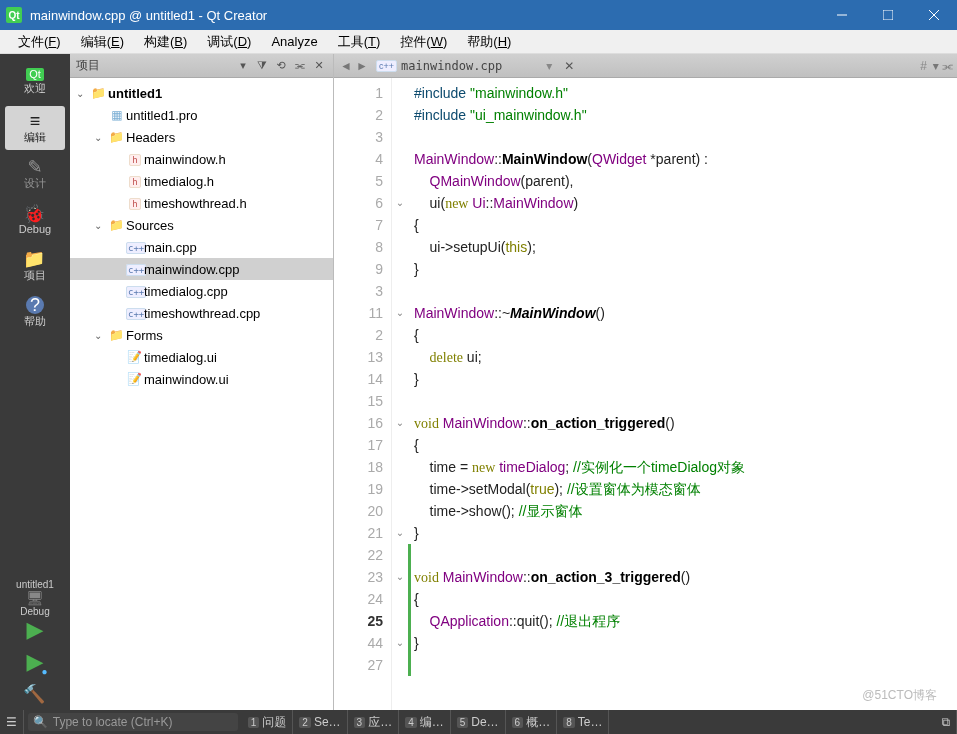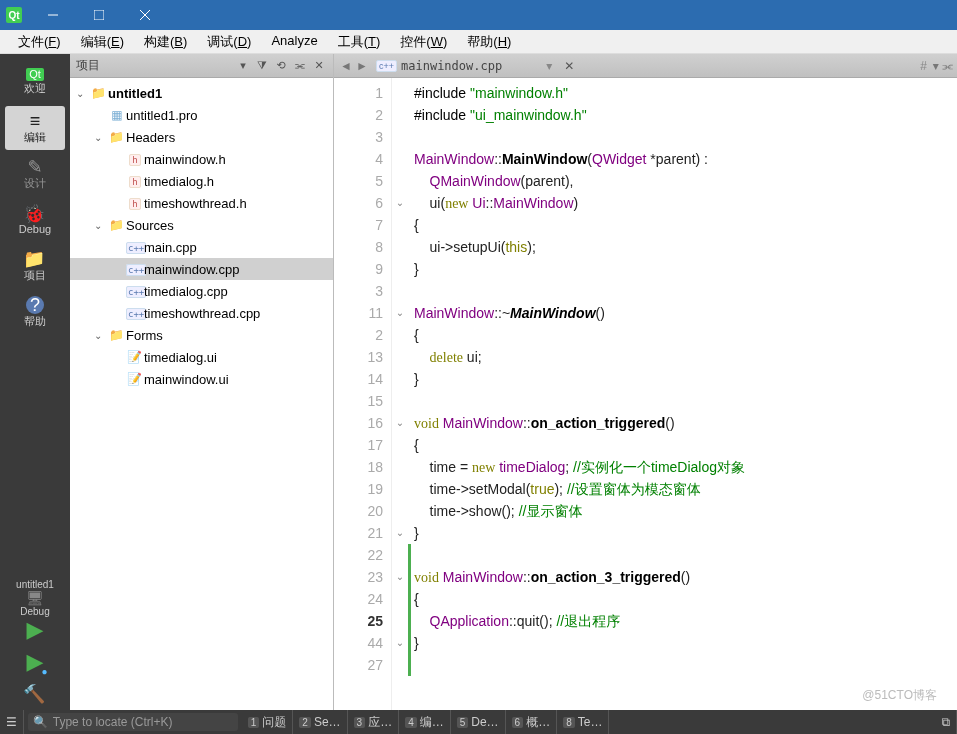--- a/index.html
+++ b/index.html
@@ -5,21 +5,21 @@
 * { margin: 0; padding: 0; box-sizing: border-box; font-family: "Segoe UI", "Microsoft YaHei", sans-serif; }
 body { width: 957px; height: 734px; overflow: hidden; background: #fff; font-size: 13px; }
 
 .titlebar { height: 30px; background: #2c6cb0; color: #fff; display: flex; align-items: center; padding-left: 6px; }
 .titlebar .qt-icon { width: 16px; height: 16px; background: #41cd52; border-radius: 2px; margin-right: 8px; display: flex; align-items: center; justify-content: center; font-size: 10px; font-weight: bold; color: #fff; }
 .titlebar .title-text { flex: 1; font-size: 13px; }
 .titlebar .win-controls { display: flex; height: 100%; }
 .titlebar .win-btn { width: 46px; height: 100%; display: flex; align-items: center; justify-content: center; cursor: pointer; }
 .titlebar .win-btn svg { fill: none; stroke: #fff; stroke-width: 1; }
 
-.menubar { height: 24px; background: #f0f0f0; display: flex; padding-left: 8px; border-bottom: 1px solid #ddd; font-size: 13px; }
+.menubar { height: 24px; background: #f0f0f0; display: flex; align-items: center; padding-left: 8px; border-bottom: 1px solid #ddd; font-size: 13px; }
 .menubar .menu-item { padding: 3px 10px; cursor: pointer; }
 .menubar .menu-item u { text-decoration: underline; }
 
 .main { display: flex; height: calc(100% - 30px - 24px - 24px); }
 
 .sidebar { width: 70px; background: #3a3a3a; color: #ccc; display: flex; flex-direction: column; align-items: center; padding-top: 6px; }
 .sidebar-item { width: 60px; height: 44px; display: flex; flex-direction: column; align-items: center; justify-content: center; margin-bottom: 2px; cursor: pointer; font-size: 11px; border-radius: 3px; }
 .sidebar-item.active { background: #d4d4d4; color: #222; }
 .sidebar-item .sb-icon { font-size: 18px; line-height: 1; }
 .sidebar-spacer { flex: 1; }
@@ -64,41 +64,42 @@
 .code-area { flex: 1; display: flex; overflow: hidden; font-family: "Consolas","Courier New",monospace; font-size: 14px; line-height: 22px; }
 .gutter { width: 58px; background: #fff; color: #aaa; text-align: right; padding-right: 8px; border-right: 1px solid #eee; padding-top: 4px; }
 .gutter .ln { height: 22px; }
 .gutter .current { color: #333; font-weight: bold; }
 .fold-col { width: 16px; padding-top: 4px; }
 .fold-col .fm { height: 22px; text-align: center; font-size: 10px; color: #888; cursor: pointer; }
 .code { flex: 1; padding-top: 4px; white-space: pre; overflow: auto; color: #222; }
 .code .cl { height: 22px; padding-left: 6px; }
 .code .cl.bar { border-left: 3px solid #4caf50; padding-left: 3px; }
 .kw { color: #808000; font-family: Liberation Serif, serif; }
-.pp { color: #000000; }
+.pp { color: #0c4a6e; }
 .str { color: #008000; }
 .type { color: #800080; }
 .fn { color: #000; font-weight: bold; }
 .cmt { color: #008000; }
 .this { color: #808000; }
 .bool { color: #808000; }
 
 .statusbar { height: 24px; background: #3a3a3a; color: #ccc; display: flex; align-items: center; font-size: 12px; }
 .statusbar .sb-seg { padding: 0 6px; height: 100%; display: flex; align-items: center; border-right: 1px solid #555; cursor: pointer; }
 .statusbar .sb-locate { flex: 0 0 210px; background: #444; color: #999; padding: 2px 6px; margin: 2px 4px; border-radius: 3px; display: flex; align-items: center; gap: 4px; }
 .statusbar .sb-num { background: #555; padding: 0 3px; border-radius: 2px; margin-right: 3px; font-size: 10px; }
 .statusbar .sb-spacer { flex: 1; }
 
 .watermark { position: absolute; right: 20px; bottom: 30px; color: #bbb; font-size: 12px; pointer-events: none; }
 </style>
 </head>
 <body>
 
 <div class="titlebar">
   <div class="qt-icon">Qt</div>
+  <div class="title-text">mainwindow.cpp @ untitled1 - Qt Creator</div>
   <div class="win-controls">
     <div class="win-btn">
         <svg width="10" height="10">
           <line x1="0" y1="5" x2="10" y2="5"></line>
         </svg>
       </div>
     <div class="win-btn">
         <svg width="10" height="10">
           <rect x="0" y="0" width="10" height="10"></rect>
         </svg>

